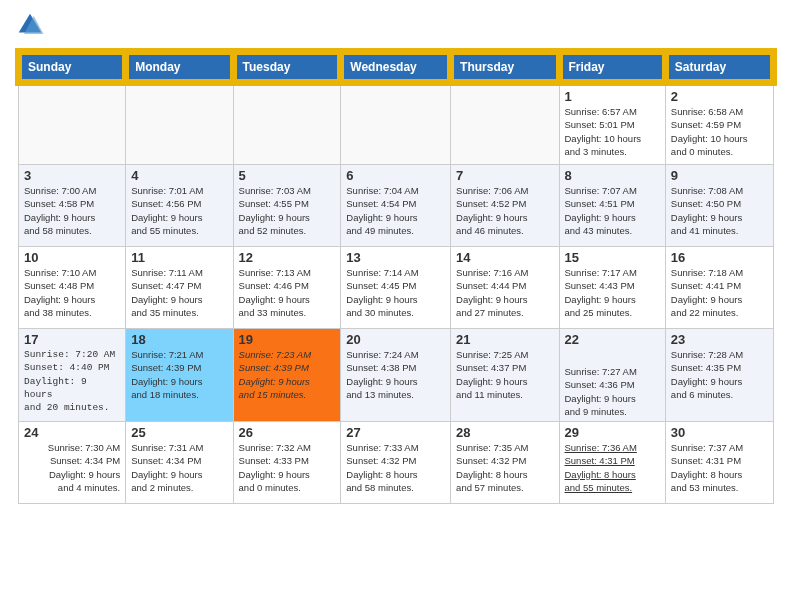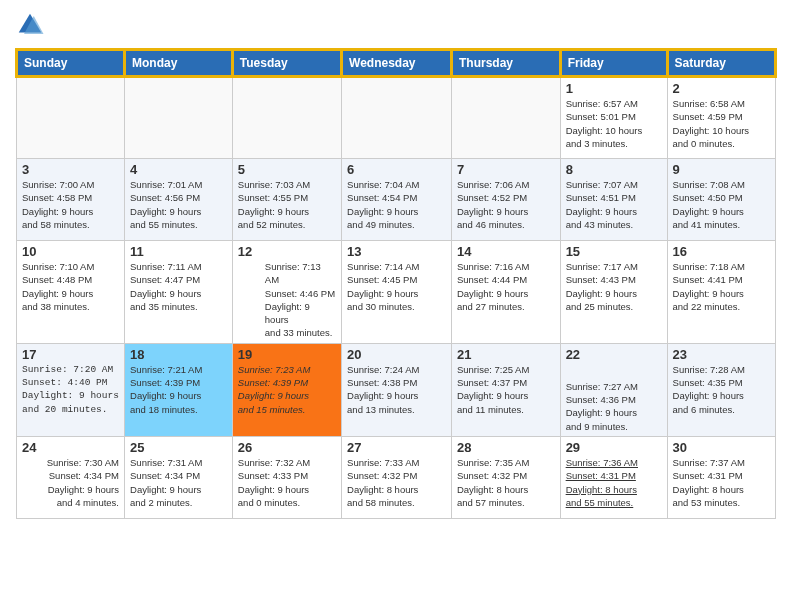--- a/index.html
+++ b/index.html
@@ -19,21 +19,21 @@
     .location { font-size: 14px; color: #555; }
     
     .calendar { width: 100%; border-collapse: collapse; }
     .calendar th {
       background: #2a6db5;
       color: white;
       text-align: left;
       padding: 5px 6px;
       font-size: 12px;
       font-weight: bold;
-      border: 3px solid #eab308;
+      border: 7px solid #eab308;
     }
     .calendar td {
       border: 1px solid #ccc;
       vertical-align: top;
       padding: 3px 5px;
       width: 113px;
       height: 82px;
       background: #fff;
     }
     .calendar tr:nth-child(even) td { background: #f5f5f5; }
@@ -158,21 +158,21 @@
           </td>
           <td>
             <div class="day-num">11</div>
             <div class="day-info" style="white-space: pre-line;">Sunrise: 7:11 AM
 Sunset: 4:47 PM
 Daylight: 9 hours
 and 35 minutes.</div>
           </td>
           <td>
             <div class="day-num">12</div>
-            <div class="day-info" style="white-space: pre-line; margin-left: 27px;">Sunrise: 7:13 AM
+            <div class="day-info" style="white-space: pre-line;">Sunrise: 7:13 AM
 Sunset: 4:46 PM
 Daylight: 9 hours
 and 33 minutes.</div>
           </td>
           <td>
             <div class="day-num">13</div>
             <div class="day-info" style="white-space: pre-line;">Sunrise: 7:14 AM
 Sunset: 4:45 PM
 Daylight: 9 hours
 and 30 minutes.</div>

